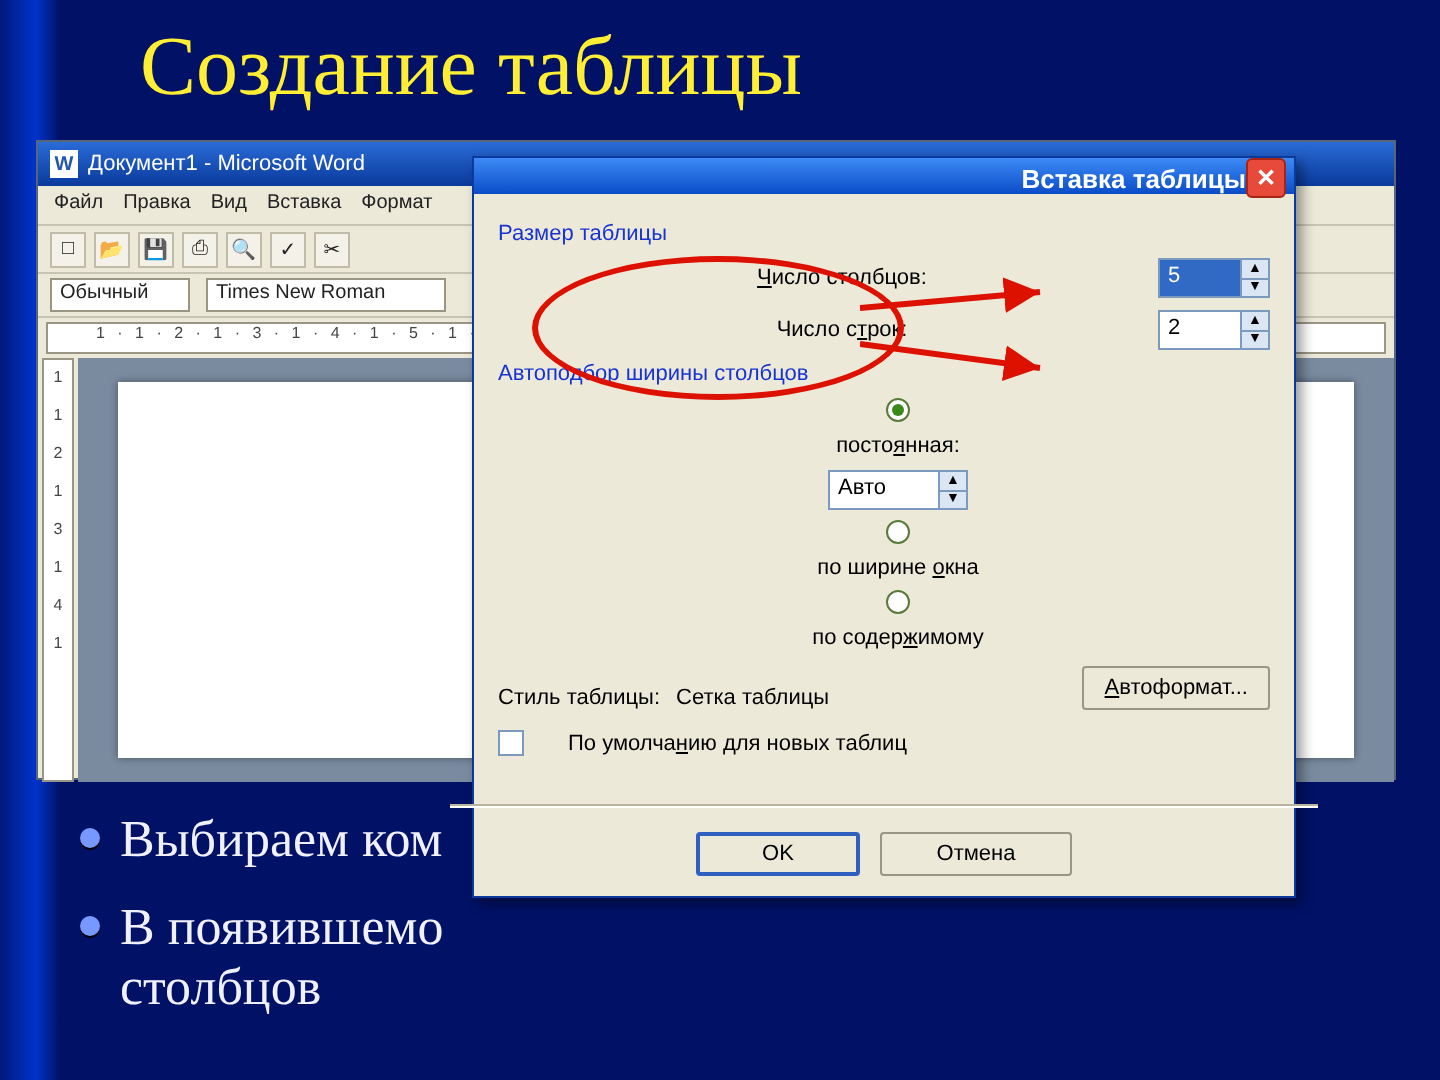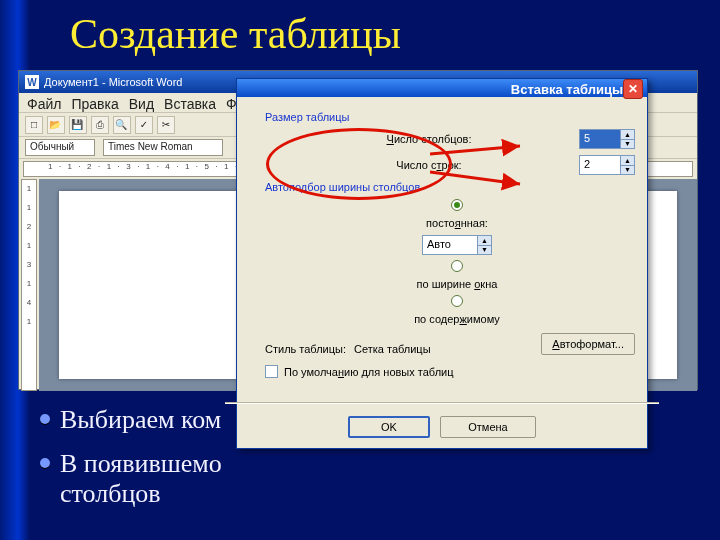--- a/index.html
+++ b/index.html
@@ -60,21 +60,21 @@
   .word-title .w-icon {
     width: 14px; height: 14px; background: #fff;
     display: inline-flex; align-items: center; justify-content: center;
     color: #2256b2; font-weight: bold; font-size: 10px;
   }
   .menubar {
     height: 20px; background: #ece9d8;
     display: flex; gap: 10px; padding: 3px 8px;
     border-bottom: 1px solid #c8c4b4;
   }
-  .menubar span { font-size: 14px; }
+  .menubar span { font-size: 10px; }
   .toolbar {
     height: 24px; background: #ece9d8;
     display: flex; gap: 4px; padding: 2px 6px; align-items: center;
     border-bottom: 1px solid #c8c4b4;
   }
   .tb-btn {
     width: 18px; height: 18px; background: #f4f2e8;
     border: 1px solid #c0bca8; font-size: 10px;
     display: inline-flex; align-items: center; justify-content: center;
   }
@@ -120,21 +120,21 @@
     color: #fff; font-size: 13px; font-weight: bold;
     display: flex; align-items: center; justify-content: flex-end;
     padding: 2px 4px 0 8px;
   }
   .close-btn {
     width: 20px; height: 20px; background: #e74a3a;
     border: 1px solid #a82415; color: #fff; font-weight: bold;
     display: flex; align-items: center; justify-content: center;
     border-radius: 3px; font-size: 12px;
   }
-  .dlg-body { padding: 8px 12px 10px 28px; font-size: 11px; color: #000;}
+  .dlg-body { padding: 8px 12px 10px 12px; font-size: 11px; color: #000;}
   .group-title { color: #1834d0; font-size: 11px; margin: 6px 0 6px 0;}
   .field-row { display: flex; align-items: center; margin: 6px 0 6px 14px;}
   .field-row .lbl { flex: 1; text-align: center; }
   .spinner {
     width: 56px; height: 20px; background: #fff; border: 1px solid #7c9abd;
     display: flex; align-items: stretch;
   }
   .spinner .val { flex: 1; padding: 2px 4px; font-size: 11px;}
   .spinner .arrows { width: 14px; display: flex; flex-direction: column;}
   .spinner .arrows div {
@@ -151,21 +151,21 @@
   .radio.checked::after {
     content:""; width:6px; height:6px; border-radius:50%; background:#3a8a1a;
   }
   .style-row { display:flex; align-items:flex-end; gap:8px; margin:8px 0 4px 0;}
   .btn {
     height:22px; background:#ece9d8; border:1px solid #9a9685;
     padding:0 10px; font-size:11px; display:inline-flex; align-items:center;
     border-radius:2px;
   }
   .btn.primary { border:2px solid #3060c0;}
-  .checkbox-row { display:flex; align-items:center; gap:6px; margin:10px 0;}
+  .checkbox-row { display:flex; align-items:center; gap:22px; margin:10px 0;}
   .checkbox {
     width:13px; height:13px; border:1px solid #7c9abd; background:#fff;
   }
   .sep { height:2px; background: #fff; border-top:1px solid #b8b49e; margin: 4px -12px;}
   .dlg-buttons {
     display:flex; gap:10px; justify-content:center; padding: 8px 0 10px 0;
     background:#ece9d8;
   }
   .underline { text-decoration: underline; text-decoration-color: #000; }
 

